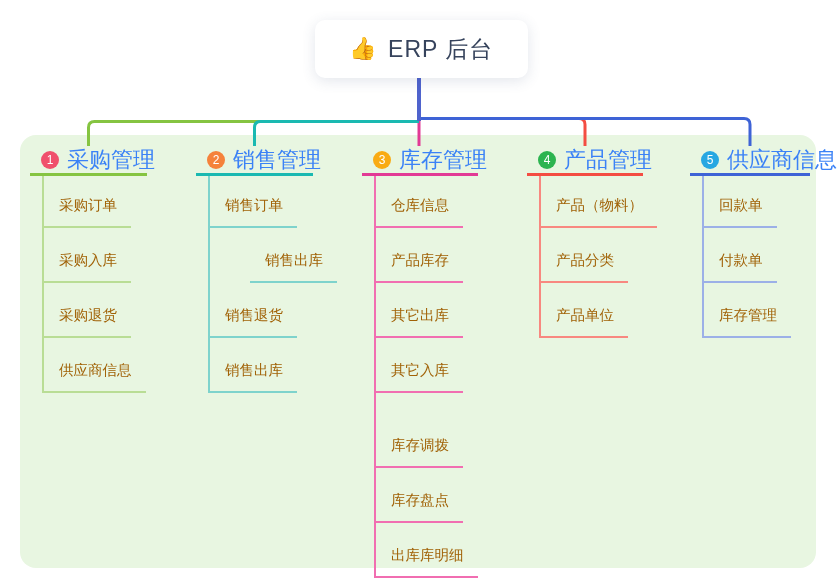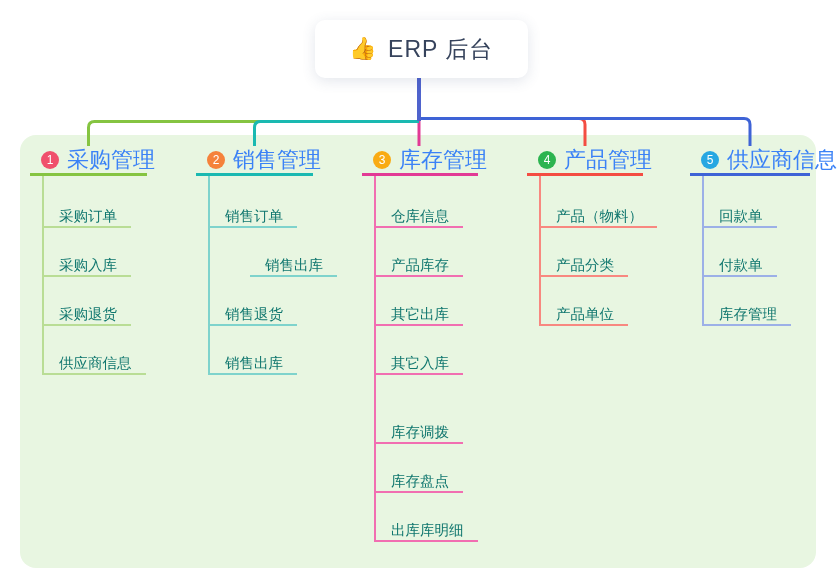--- a/index.html
+++ b/index.html
@@ -37,26 +37,26 @@
   }
   .badge {
     width:18px; height:18px; border-radius:50%; flex:0 0 18px;
     display:flex; align-items:center; justify-content:center;
     color:#fff; font-size:12px; line-height:1;
   }
   .hdr .lbl { font-size:22px; color:#3b82f6; white-space:nowrap; }
 
   .subtree { margin-left:12px; border-left:2px solid #ccc; width:max-content; }
   .item {
-    height:49px; display:flex; align-items:flex-end;
+    height:55px; display:flex; align-items:flex-end;
     padding:0 14px 0 15px; width:max-content;
     border-bottom:2px solid #ccc;
   }
   .item:first-child { height:52px; }
-  .item span { padding-bottom:0; font-size:14.5px; color:#0f766e; white-space:nowrap; }
+  .item span { padding-bottom:11px; font-size:14.5px; color:#a16207; white-space:nowrap; }
 </style>
 </head>
 <body>
 
 <div class="canvas">
 
   <div class="container"></div>
 
   <svg class="connectors" viewBox="0 0 839 588">
     <path d="M 419 118 V 146" fill="none" stroke-width="3" style="stroke: rgb(226, 58, 149);"></path>

